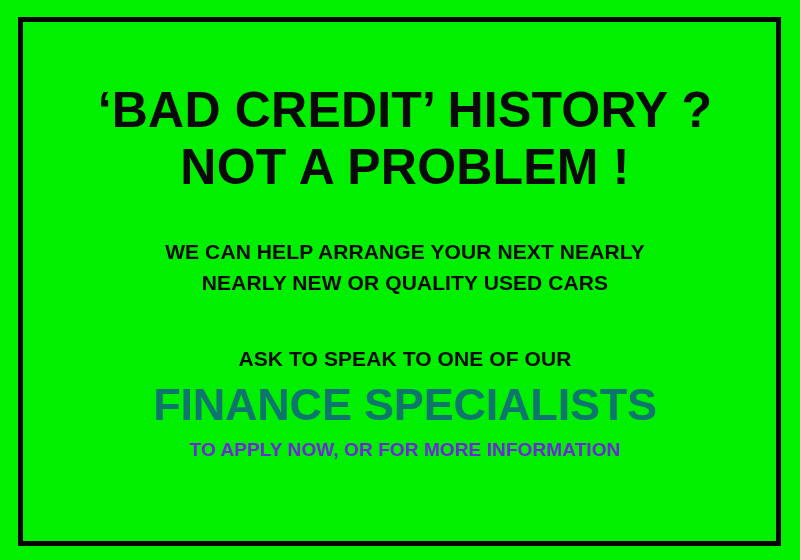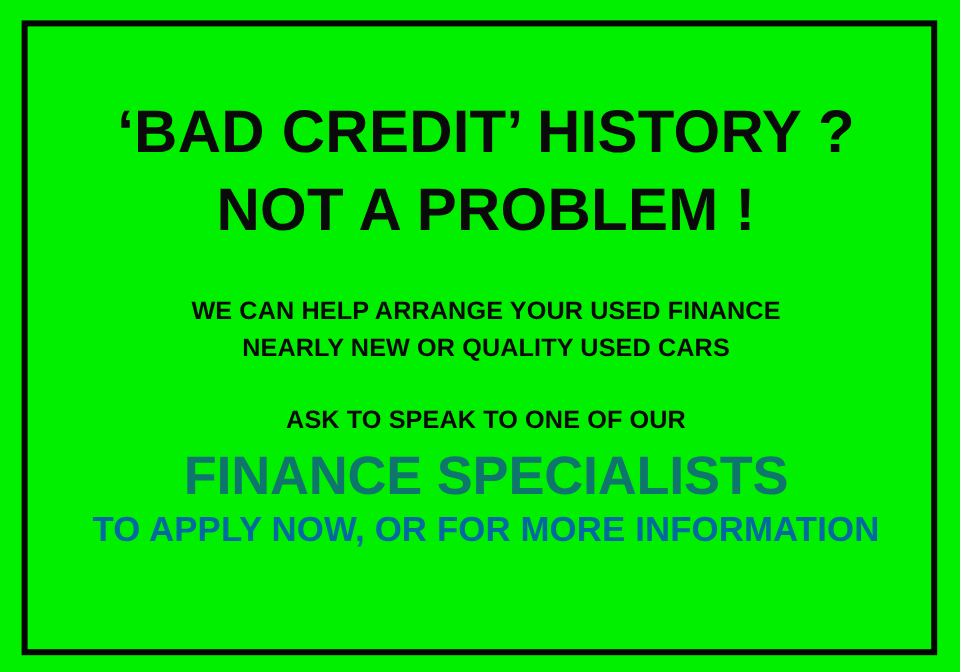--- a/index.html
+++ b/index.html
@@ -64,21 +64,21 @@
     font-size: 50px;
     line-height: 57px;
     font-weight: 700;
     letter-spacing: 0.2px;
     color: #0a0a0a;
     white-space: nowrap;
     transform: translateX(5px);
   }
 
   .headline-2 {
-    margin-top: 8px;
+    margin-top: 0;
   }
 
   
   .body-block {
     margin-top: 40px;
     width: 100%;
   }
 
   .body-line {
     display: block;
@@ -86,21 +86,21 @@
     line-height: 31px;
     font-weight: 700;
     letter-spacing: 0.1px;
     color: #0a0a0a;
     white-space: nowrap;
     transform: translateX(5px);
   }
 
   
   .cta-block {
-    margin-top: 30px;
+    margin-top: 46px;
     width: 100%;
   }
 
   .cta-lead {
     display: block;
     font-size: 21px;
     line-height: 30px;
     font-weight: 700;
     letter-spacing: 0.1px;
     color: #0a0a0a;
@@ -115,46 +115,46 @@
     font-weight: 700;
     letter-spacing: -0.2px;
     color: #0f766e;
     white-space: nowrap;
     margin-top: 4px;
     transform: translateX(5px);
   }
 
   .cta-tail {
     display: block;
-    font-size: 29px;
+    font-size: 19px;
     line-height: 30px;
     font-weight: 700;
     letter-spacing: 0.1px;
-    color: #0369a1;
+    color: #6d28d9;
     white-space: nowrap;
     margin-top: 3px;
     transform: translateX(5px);
   }
 </style>
 </head>
 <body>
 
 <div class="poster">
 
   <div class="poster-frame"></div>
 
   <div class="poster-content">
 
     <div class="headline-block">
       <span class="headline headline-1">‘BAD CREDIT’ HISTORY ?</span>
       <span class="headline headline-2">NOT A PROBLEM !</span>
     </div>
 
     <div class="body-block">
-      <span class="body-line">WE CAN HELP ARRANGE YOUR USED FINANCE</span>
+      <span class="body-line">WE CAN HELP ARRANGE YOUR NEXT NEARLY</span>
       <span class="body-line">NEARLY NEW OR QUALITY USED CARS</span>
     </div>
 
     <div class="cta-block">
       <span class="cta-lead">ASK TO SPEAK TO ONE OF OUR</span>
       <span class="cta-main">FINANCE SPECIALISTS</span>
       <span class="cta-tail">TO APPLY NOW, OR FOR MORE INFORMATION</span>
     </div>
 
   </div>

